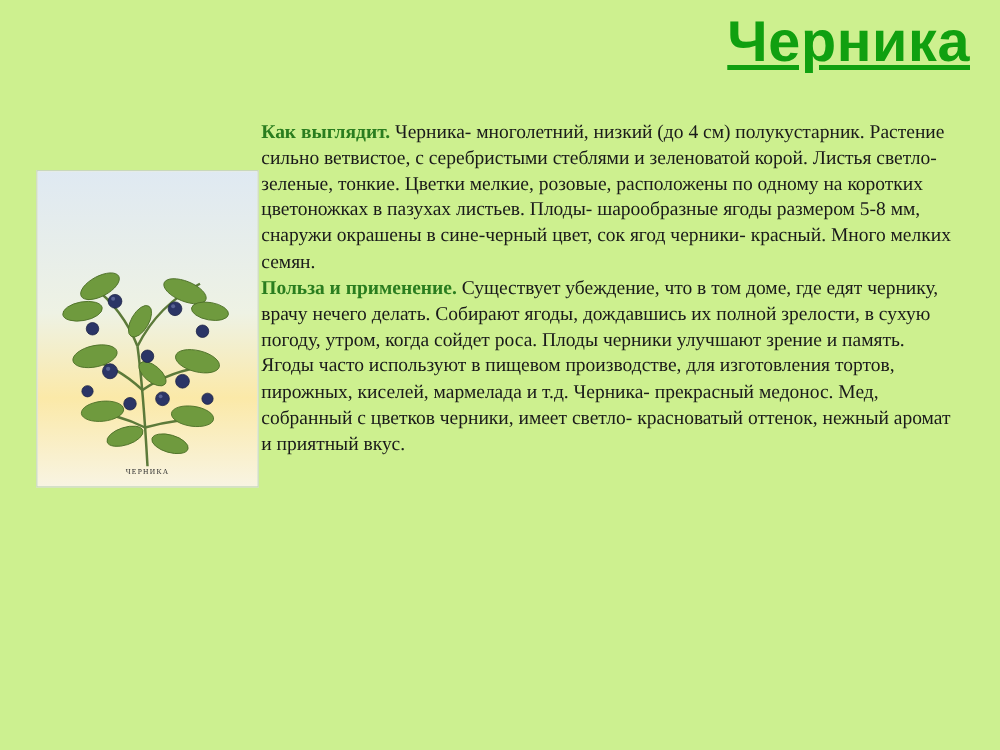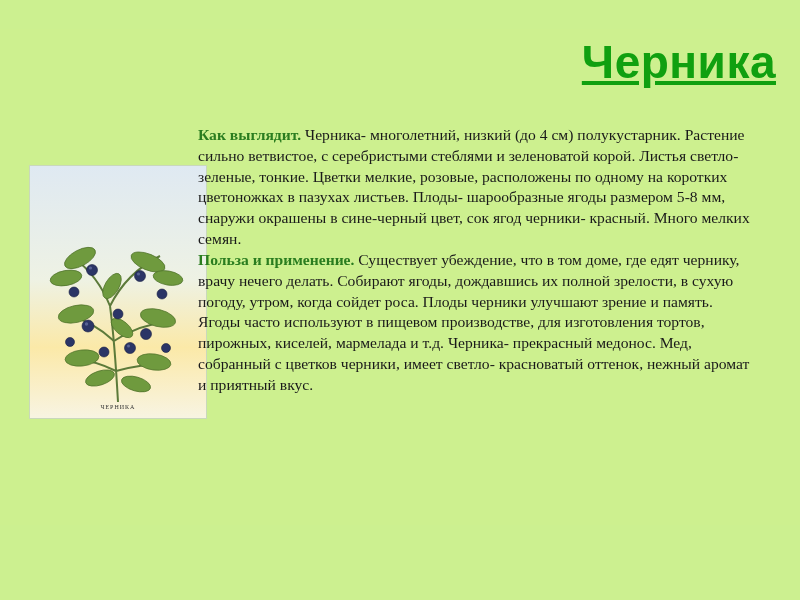--- a/index.html
+++ b/index.html
@@ -12,21 +12,20 @@
     overflow: hidden;
     background: #ccf090;
     font-family: "Liberation Serif", serif;
   }
   .slide {
     position: relative;
     width: 800px;
     height: 496px;
     background: linear-gradient(to bottom, #cdf08f 0%, #cdf08f 100%);
     box-sizing: border-box;
-    margin-top: 29px;
   }
   .title {
     position: absolute;
     top: 6px;
     right: 24px;
     font-family: "Liberation Sans", sans-serif;
     font-weight: bold;
     font-size: 46px;
     color: #10a010;
     text-decoration: underline;
@@ -53,21 +52,21 @@
     left: 0;
     right: 0;
     text-align: center;
     font-size: 6px;
     font-family: "Liberation Serif", serif;
     color: #333;
     letter-spacing: 1px;
   }
   .body-text {
     position: absolute;
-    left: 12px;
+    left: 23px;
     top: 96px;
     width: 745px;
     font-size: 15.6px;
     line-height: 1.335;
     color: #1a1a1a;
     text-align: left;
   }
   .para {
     margin: 0;
     text-indent: 0;

